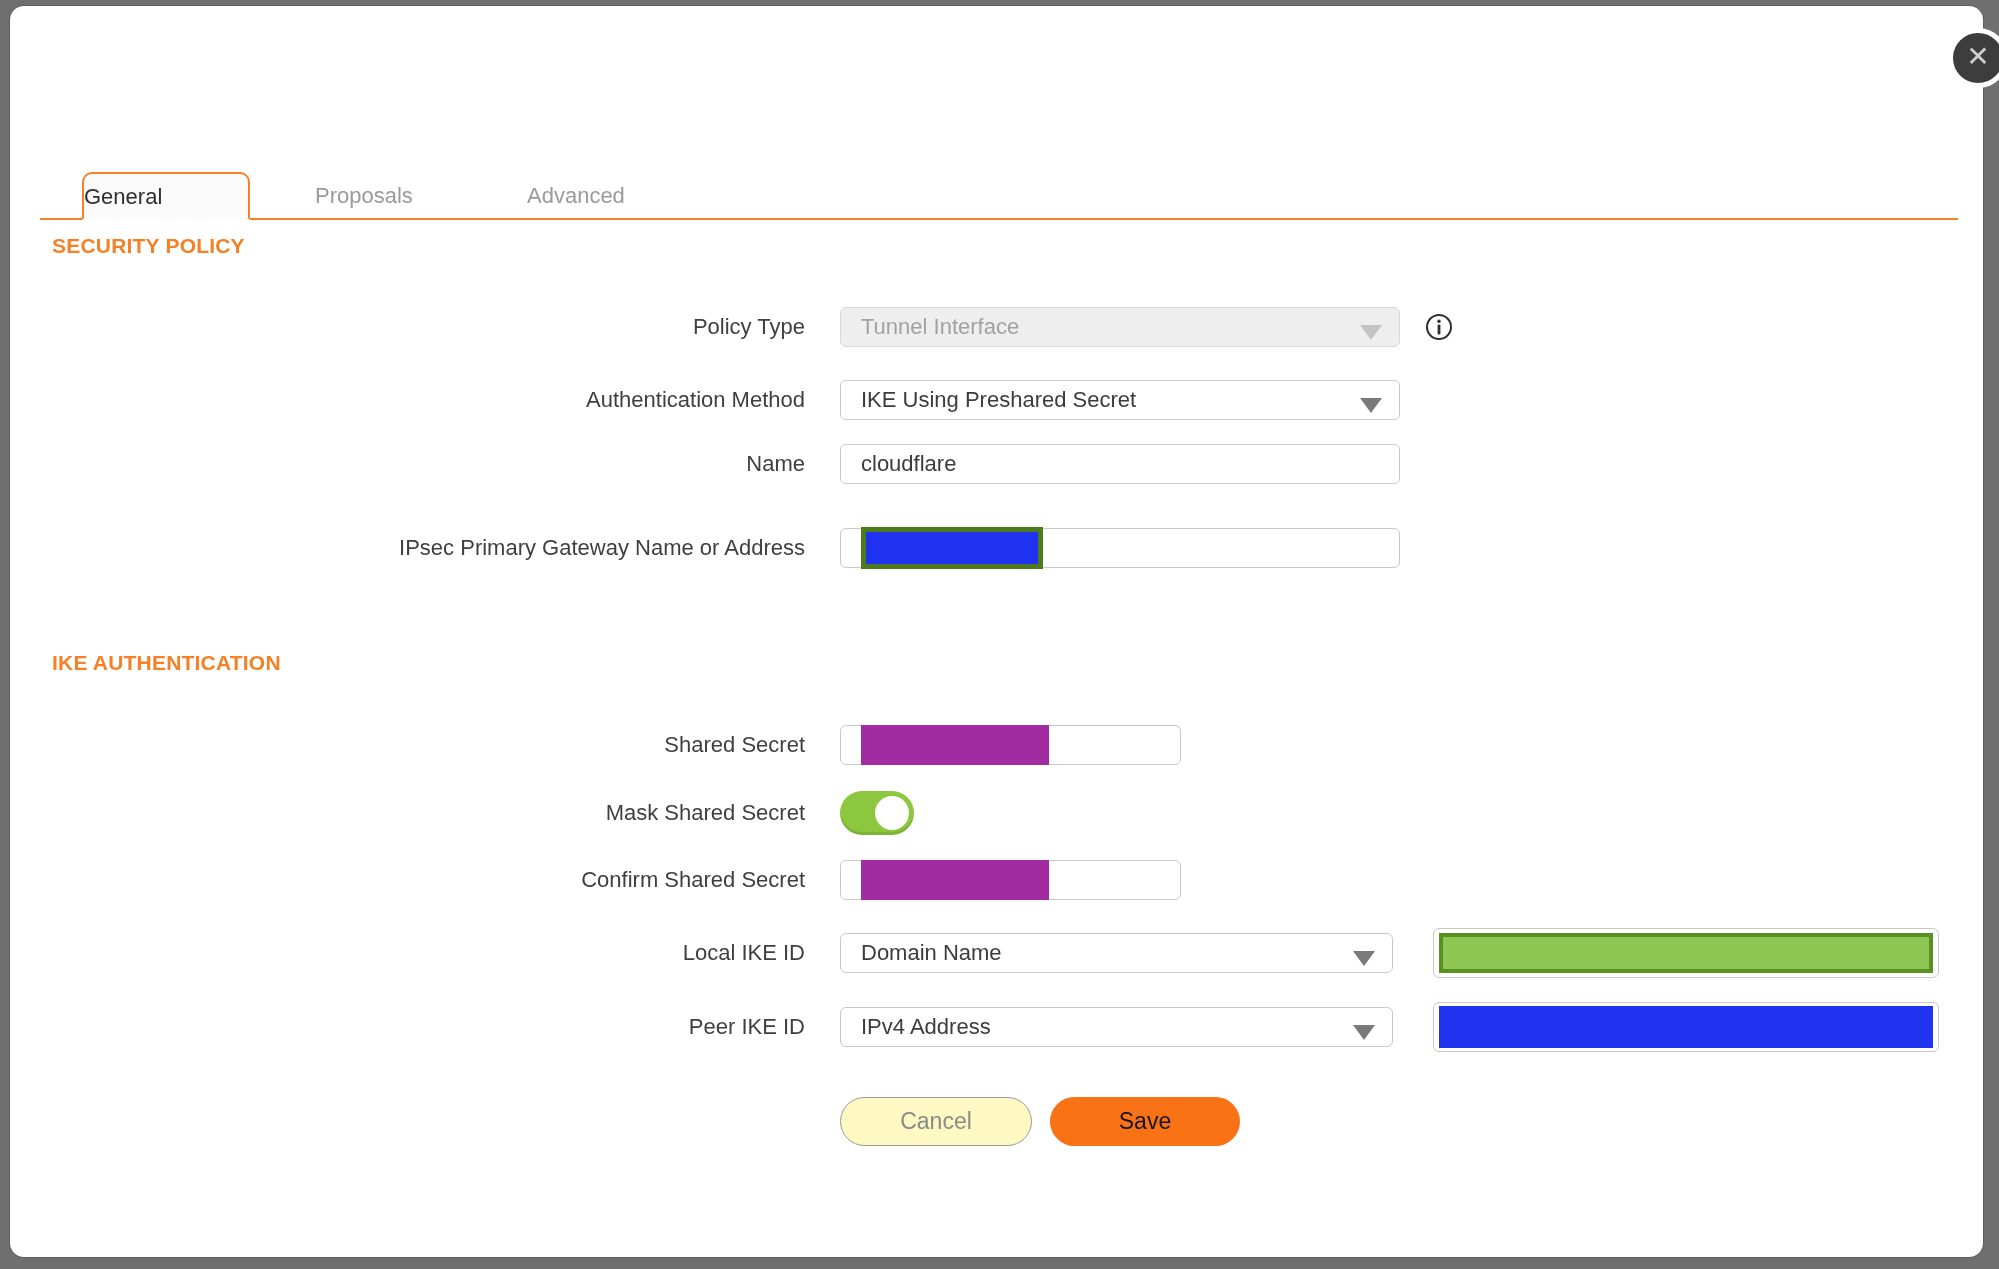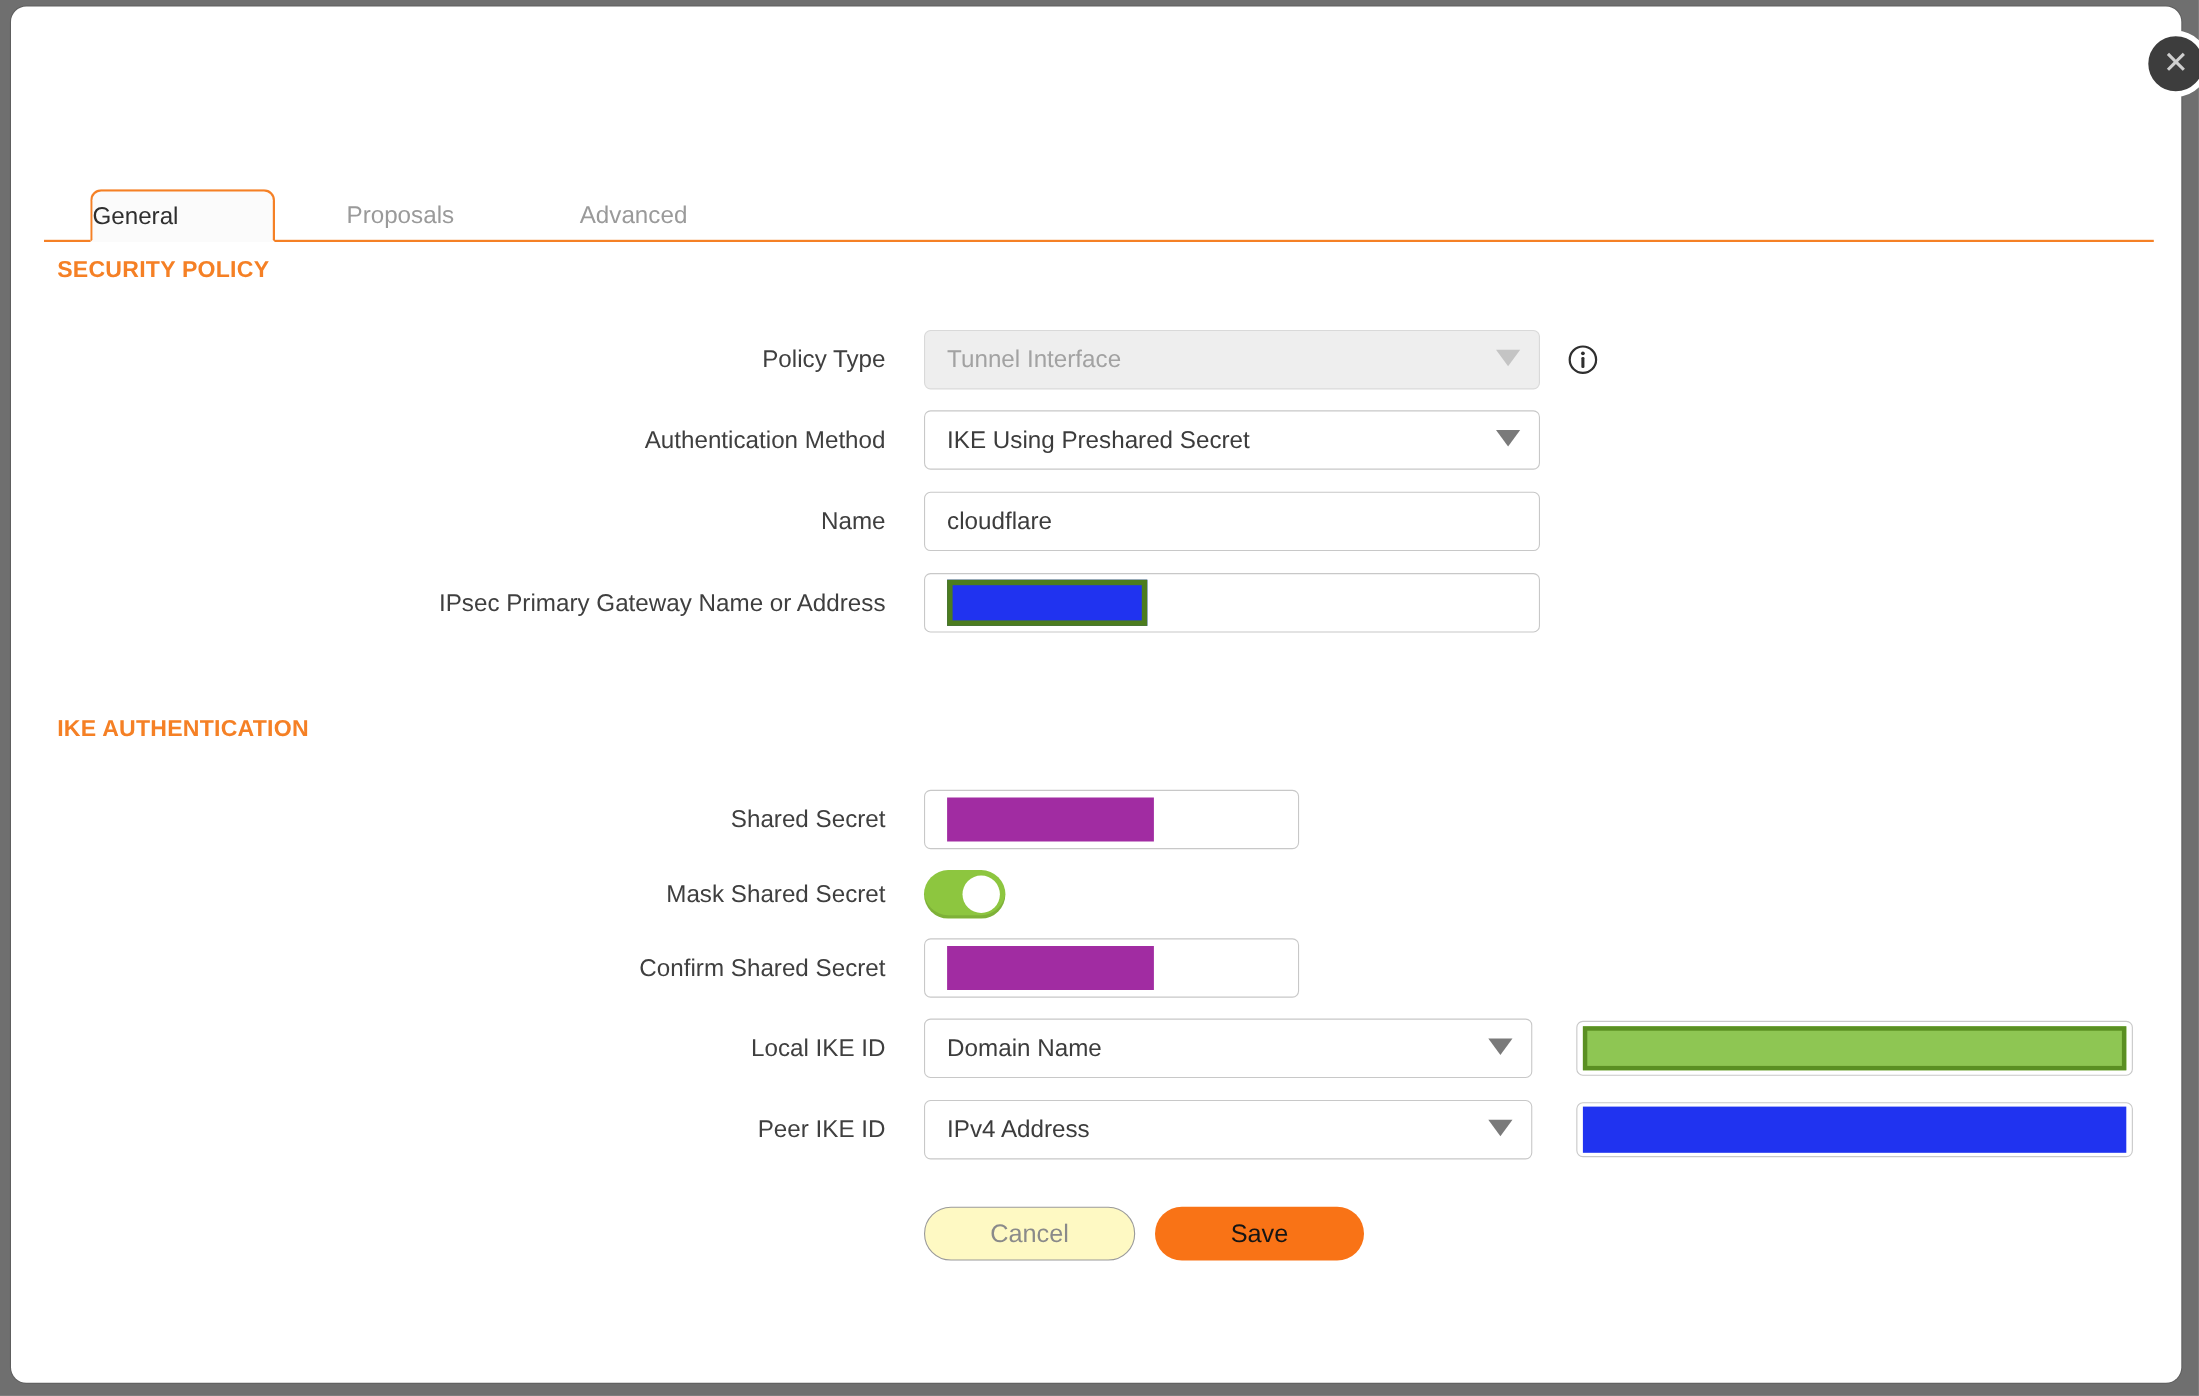--- a/index.html
+++ b/index.html
@@ -88,21 +88,21 @@
   
   .row {
     position: absolute;
     left: 0; right: 0;
     height: 50px;
     display: flex;
     align-items: center;
   }
   .row-policy-type { top: 296px; }
   .row-auth-method { top: 369px; }
-  .row-name        { top: 443px; }
+  .row-name        { top: 433px; }
   .row-gateway     { top: 517px; }
   .row-shared      { top: 714px; }
   .row-mask        { top: 782px; }
   .row-confirm     { top: 849px; }
   .row-local-ike   { top: 922px; }
   .row-peer-ike    { top: 996px; }
   .row-buttons     { top: 1090px; }
 
   .field-label {
     flex: none;
@@ -110,21 +110,21 @@
     text-align: right;
     font-size: 22px;
     font-weight: normal;
     color: #3f3f3f;
   }
   .spacer-label { flex: none; width: 795px; }
 
   .control { margin-left: 35px; position: relative; }
 
   .select, .textbox {
-    width: 560px; height: 54px;
+    width: 560px; height: 40px;
     background: #ffffff;
     border: 1px solid #c8c8c8;
     border-radius: 6px;
     display: flex;
     align-items: center;
     padding-left: 20px;
     font-size: 22px;
     color: #3c3c3c;
     cursor: pointer;
   }

